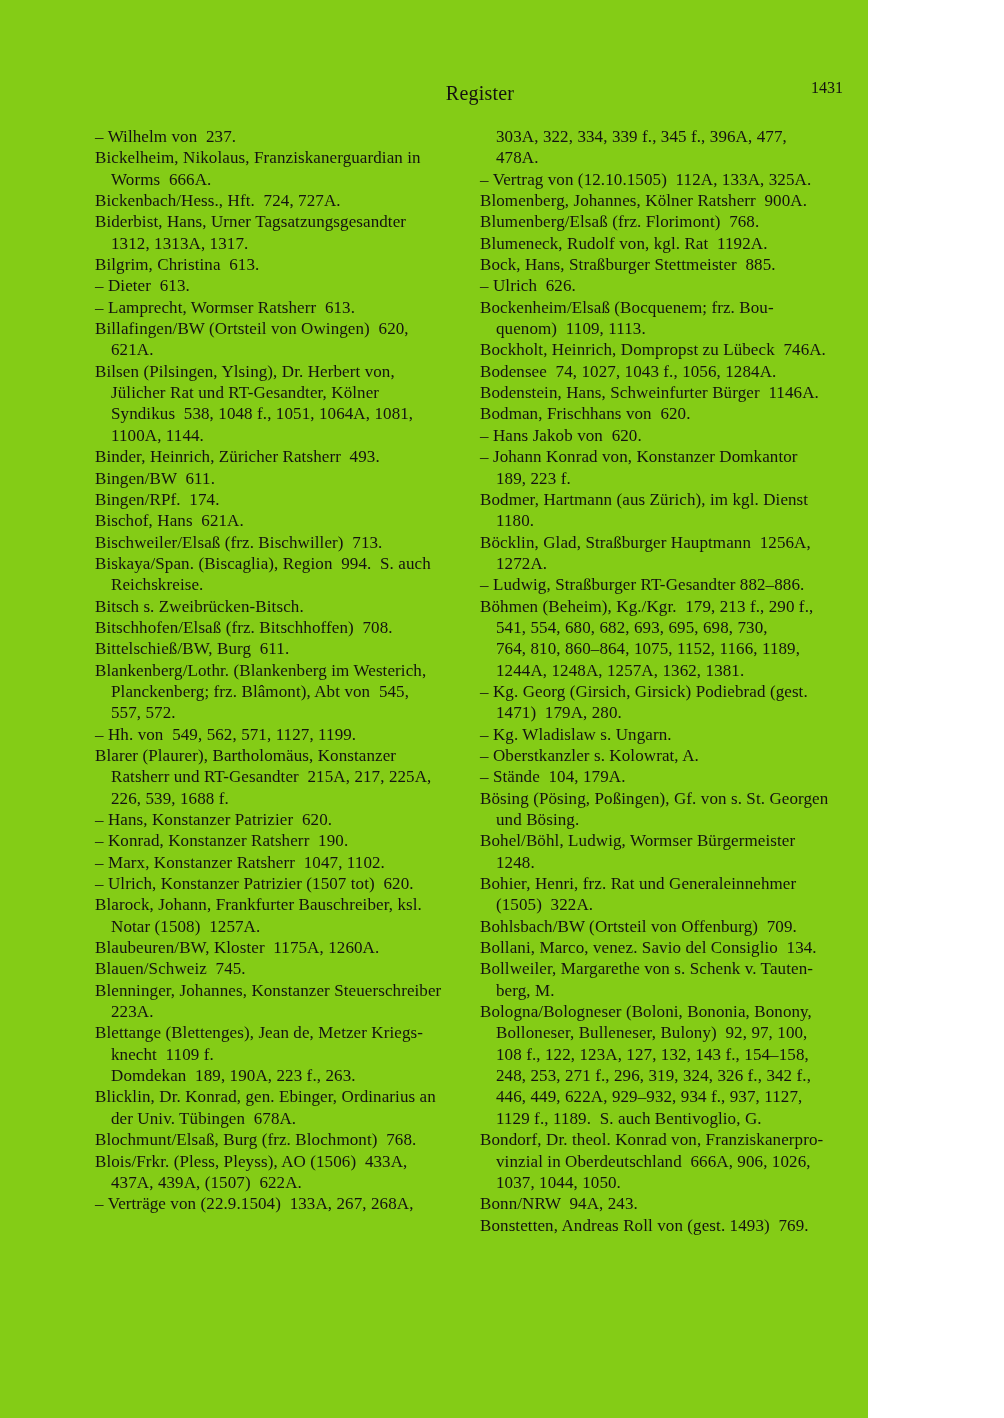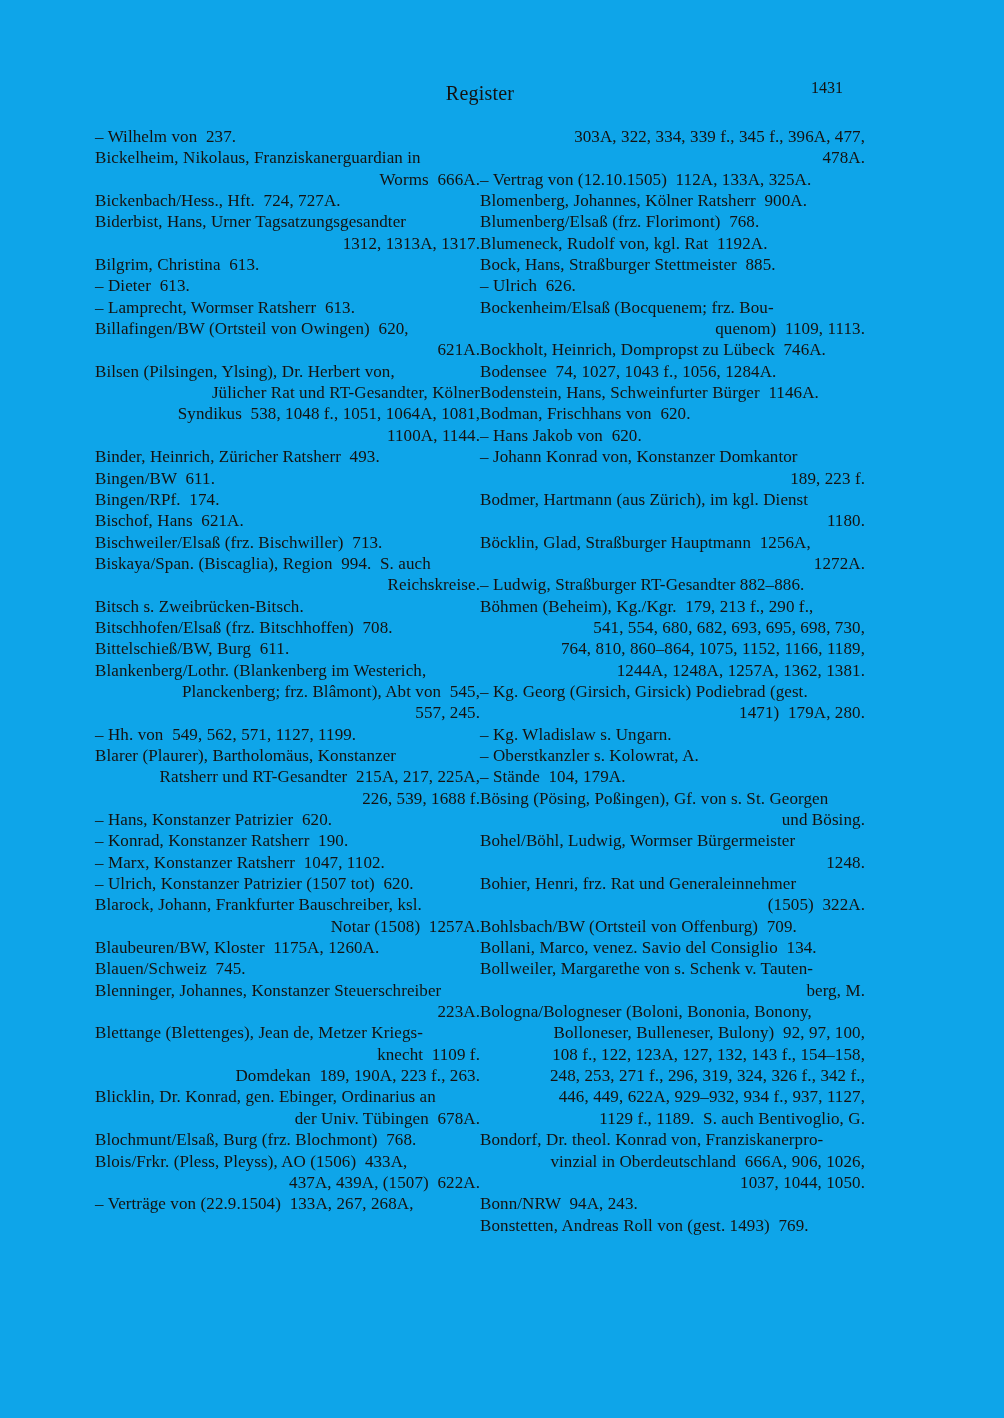--- a/index.html
+++ b/index.html
@@ -2,23 +2,23 @@
 <html><head>
 <meta charset="utf-8">
 <style>
   html, body {
     margin: 0;
     padding: 0;
     background: #ffffff;
   }
   .page {
     position: relative;
-    width: 1004px;
+    width: 868px;
     height: 1418px;
-    background: #0ea5e9;
+    background: #84cc16;
     color: #141210;
     font-family: "Liberation Serif", "DejaVu Serif", serif;
     overflow: hidden;
   }
   .header-inner {
     position: absolute;
     left: 95px;
     top: 82px;
     width: 770px;
     height: 26px;
@@ -49,21 +49,20 @@
     flex: 0 0 385px;
   }
   .line {
     font-size: 17px;
     line-height: 21.35px;
     white-space: pre;
     letter-spacing: 0.1px;
   }
   .line.indent {
     padding-left: 16px;
-    text-align: right;
   }
 </style>
 </head>
 <body>
 
 <div class="page">
   <div class="header-inner">
     <span class="header-title">Register</span>
     <span class="page-number">1431</span>
   </div>
@@ -89,21 +88,21 @@
         <div class="line">Bingen/RPf.  174.</div>
         <div class="line">Bischof, Hans  621A.</div>
         <div class="line">Bischweiler/Elsaß (frz. Bischwiller)  713.</div>
         <div class="line">Biskaya/Span. (Biscaglia), Region  994.  S. auch</div>
         <div class="line indent">Reichskreise.</div>
         <div class="line">Bitsch s. Zweibrücken-Bitsch.</div>
         <div class="line">Bitschhofen/Elsaß (frz. Bitschhoffen)  708.</div>
         <div class="line">Bittelschieß/BW, Burg  611.</div>
         <div class="line">Blankenberg/Lothr. (Blankenberg im Westerich,</div>
         <div class="line indent">Planckenberg; frz. Blâmont), Abt von  545,</div>
-        <div class="line indent">557, 245.</div>
+        <div class="line indent">557, 572.</div>
         <div class="line">– Hh. von  549, 562, 571, 1127, 1199.</div>
         <div class="line">Blarer (Plaurer), Bartholomäus, Konstanzer</div>
         <div class="line indent">Ratsherr und RT-Gesandter  215A, 217, 225A,</div>
         <div class="line indent">226, 539, 1688 f.</div>
         <div class="line">– Hans, Konstanzer Patrizier  620.</div>
         <div class="line">– Konrad, Konstanzer Ratsherr  190.</div>
         <div class="line">– Marx, Konstanzer Ratsherr  1047, 1102.</div>
         <div class="line">– Ulrich, Konstanzer Patrizier (1507 tot)  620.</div>
         <div class="line">Blarock, Johann, Frankfurter Bauschreiber, ksl.</div>
         <div class="line indent">Notar (1508)  1257A.</div>

